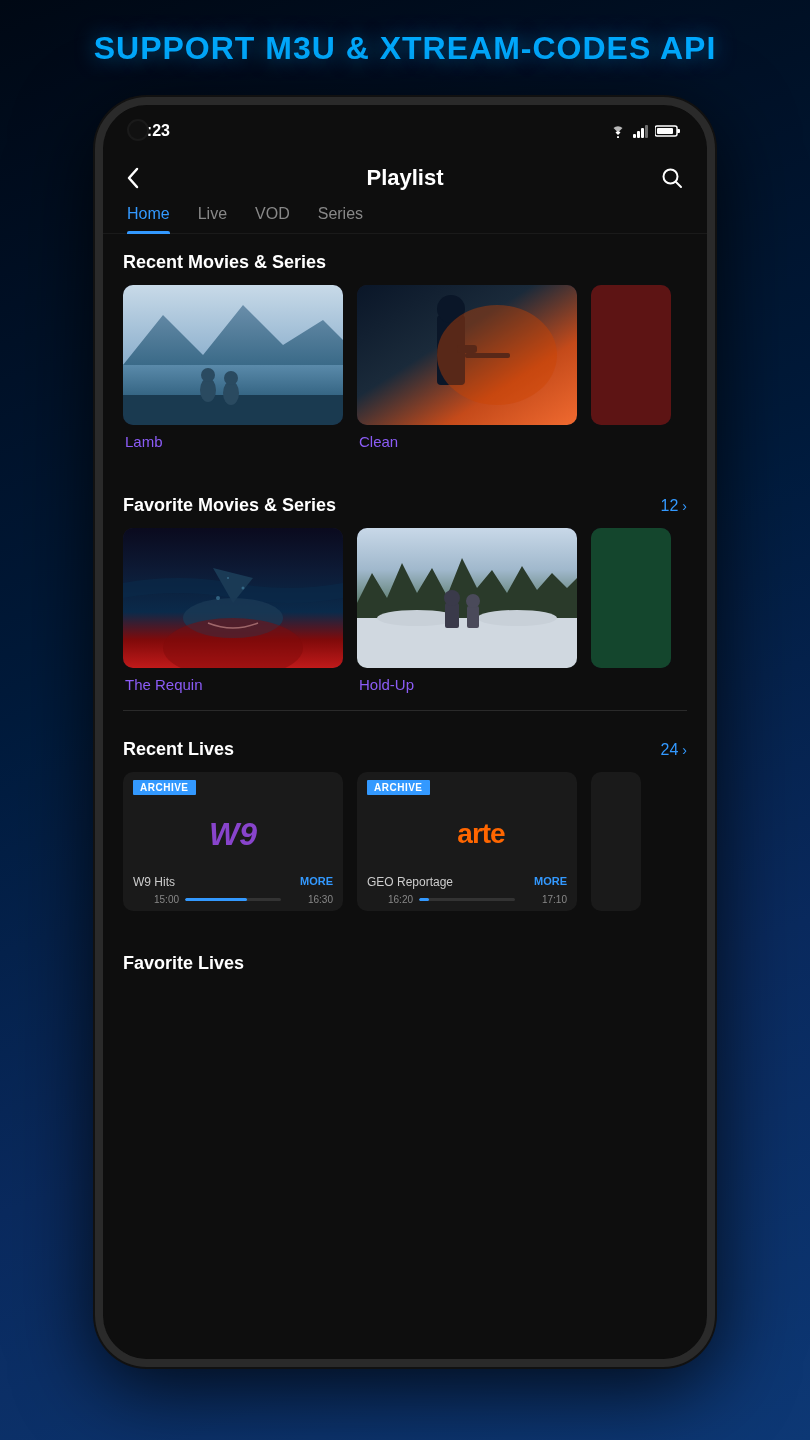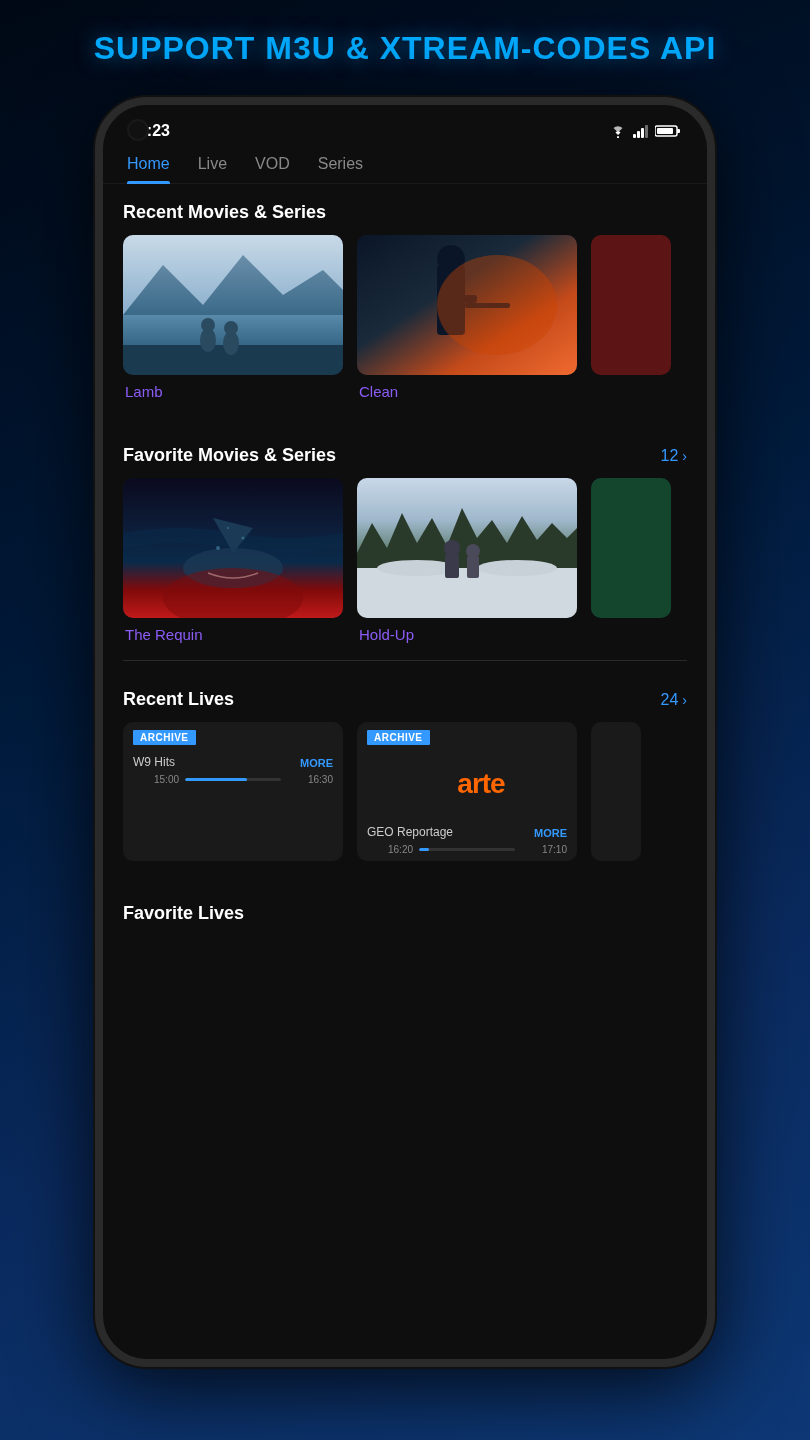--- a/index.html
+++ b/index.html
@@ -291,21 +291,21 @@
       font-weight: 900;
       color: #ff6600;
       letter-spacing: -1px;
       margin-left: 28px;
     }
 
     .live-program {
       padding: 6px 10px 2px;
       display: flex;
       justify-content: space-between;
-      align-items: flex-end;
+      align-items: flex-start;
     }
 
     .program-name {
       color: #ccc;
       font-size: 12px;
       font-weight: 500;
     }
 
     .more-btn {
       color: #3399ff;
@@ -390,20 +390,34 @@
           </svg>
 
           <svg width="26" height="14" viewBox="0 0 26 14">
             <rect x="0" y="2" width="22" height="10" rx="2" ry="2" fill="none" stroke="white" stroke-width="1.5"></rect>
             <rect x="22" y="5" width="3" height="4" rx="1" fill="white"></rect>
             <rect x="2" y="4" width="16" height="6" rx="1" fill="white"></rect>
           </svg>
         </div>
       </div>
 
+      <div class="app-header">
+        <div class="back-btn">
+          <svg width="12" height="22" viewBox="0 0 12 22" fill="none">
+            <path d="M10 2L2 11L10 20" stroke="white" stroke-width="2.5" stroke-linecap="round" stroke-linejoin="round"></path>
+          </svg>
+        </div>
+        <span class="header-title">Playlist</span>
+        <div class="search-btn">
+          <svg width="22" height="22" viewBox="0 0 22 22" fill="none">
+            <circle cx="9.5" cy="9.5" r="7" stroke="white" stroke-width="2"></circle>
+            <path d="M15 15L20 20" stroke="white" stroke-width="2" stroke-linecap="round"></path>
+          </svg>
+        </div>
+      </div>
 
       <div class="tabs">
         <div class="tab active">Home</div>
         <div class="tab">Live</div>
         <div class="tab">VOD</div>
         <div class="tab">Series</div>
       </div>
 
       <div class="content">
 
@@ -575,20 +589,23 @@
             <span class="section-title">Recent Lives</span>
             <div class="section-count">
               <span>24</span>
               <span class="chevron">›</span>
             </div>
           </div>
           <div class="live-row">
 
             <div class="live-card">
               <span class="archive-badge">ARCHIVE</span>
+              <div class="live-logo-area">
+                <span class="w9-logo">W9</span>
+              </div>
               <div class="live-program">
                 <span class="program-name">W9 Hits</span>
                 <span class="more-btn">MORE</span>
               </div>
               <div class="live-progress-row">
                 <span class="prog-time">15:00</span>
                 <div class="progress-bar">
                   <div class="progress-fill" style="width: 65%"></div>
                 </div>
                 <span class="prog-time">16:30</span>

